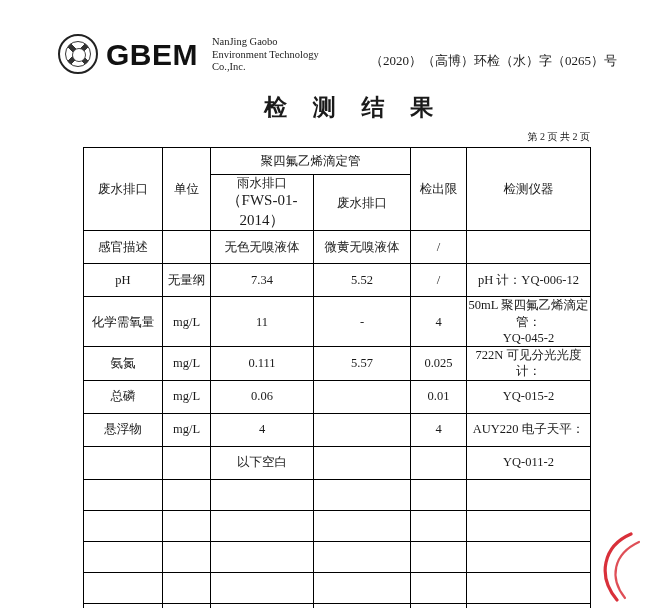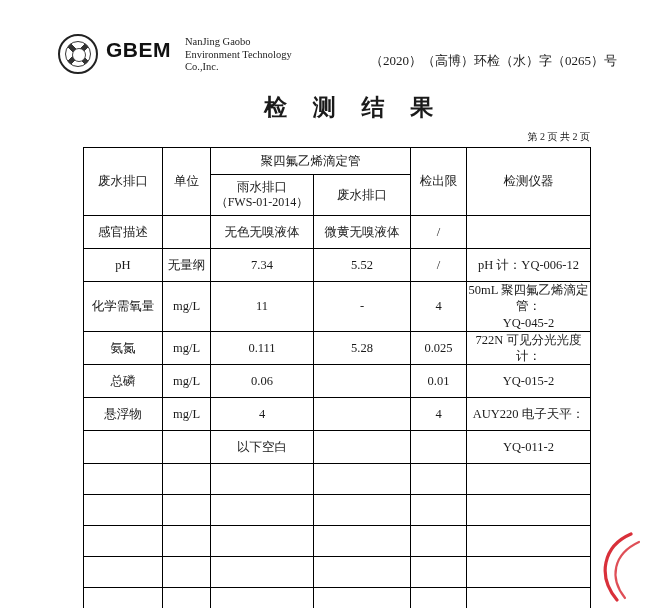--- a/index.html
+++ b/index.html
@@ -67,21 +67,21 @@
     top: 12px;
     width: 12px;
     height: 12px;
     background: #fff;
     border-radius: 50%;
     border: 1px solid #444;
   }
   .brand-name {
     font-family: "Liberation Sans", sans-serif;
     font-weight: bold;
-    font-size: 21px;
+    font-size: 30px;
     letter-spacing: 0.5px;
     margin-left: 8px;
     margin-top: 6px;
     color: #111;
   }
   .brand-en {
     margin-left: 14px;
     margin-top: 4px;
     font-family: "Liberation Serif", serif;
     font-size: 10.5px;
@@ -147,21 +147,21 @@
   .c-waste  { width: 97px; }
   .c-limit  { width: 56px; }
   .c-instr  { width: 124px; }
 
   .h-row1 td { height: 26px; }
   .h-row2 td { height: 40px; }
   .data-row td { height: 32px; }
   .blank-row td { height: 30px; }
 
   .sub1 { font-size: 12.5px; }
-  .sub2 { font-size: 12px; }
+  .sub2 { font-size: 15px; }
   .unit-cell { font-family: "Liberation Serif", serif; font-size: 12px; }
   .instr-cell {
     text-align: left;
     padding: 2px 5px;
     font-size: 12px;
     line-height: 1.45;
   }
   .empty { }
 
   
@@ -249,21 +249,21 @@
             <td>4</td>
             <td class="instr-cell">
               <div>50mL 聚四氟乙烯滴定管：</div>
               <div>YQ-045-2</div>
             </td>
           </tr>
           <tr class="data-row">
             <td>氨氮</td>
             <td class="unit-cell">mg/L</td>
             <td>0.111</td>
-            <td>5.28</td>
+            <td>5.57</td>
             <td>0.025</td>
             <td class="instr-cell">
               <div>722N 可见分光光度计：</div>
             </td>
           </tr>
           <tr class="data-row">
             <td>总磷</td>
             <td class="unit-cell">mg/L</td>
             <td>0.06</td>
             <td></td>

